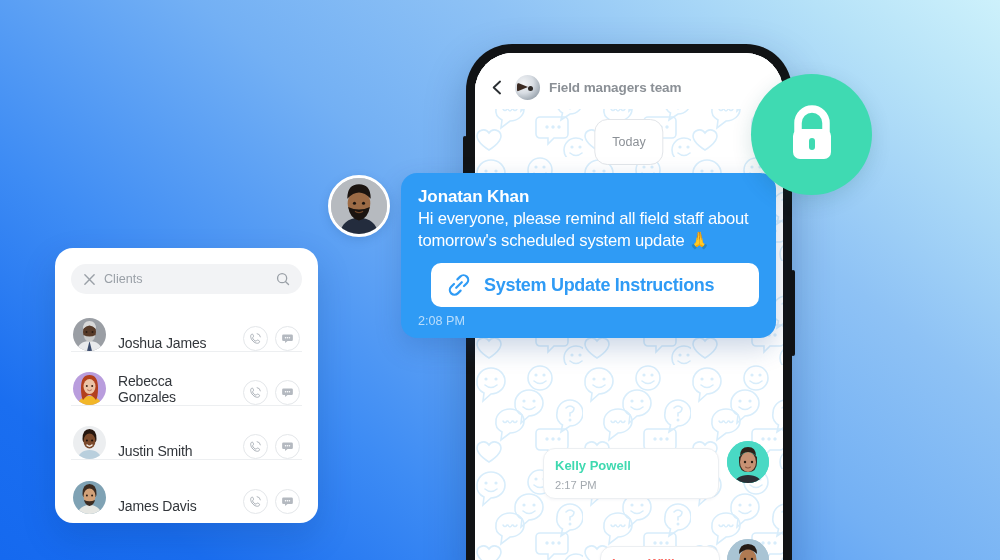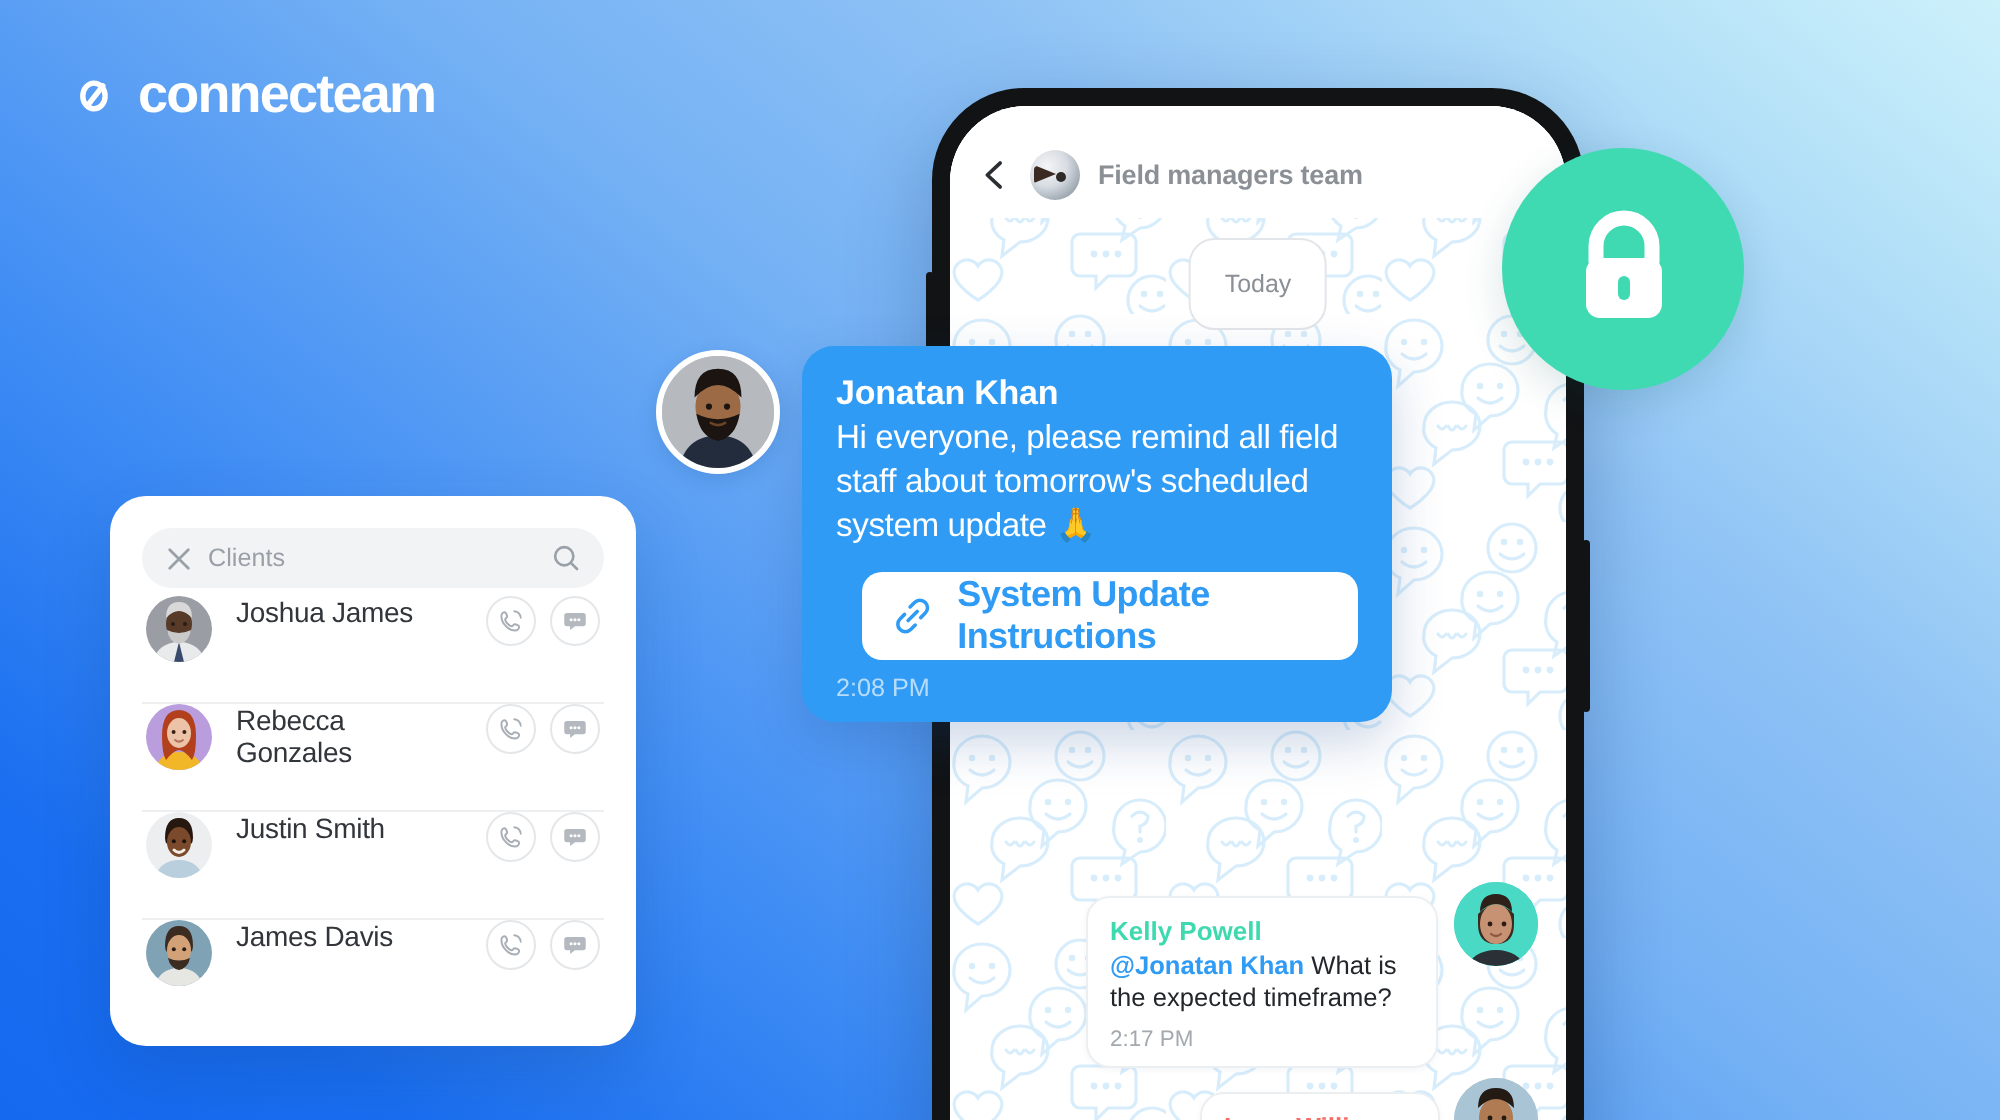--- a/index.html
+++ b/index.html
@@ -117,21 +117,21 @@
 
   #avatar-larry {
     position: absolute; left: 252px; top: 430px;
     width: 42px; height: 42px; border-radius: 50%;
     background: #A9C4D4; overflow: hidden;
   }
 
   
   #msg-jonatan {
     position: absolute; left: 401px; top: 173px;
-    width: 295px;
+    width: 375px;
     background: #2F9BF5;
     border-radius: 16px;
     padding: 14px 17px 10px 17px;
     box-shadow: 0 10px 26px rgba(20,70,140,0.22);
     z-index: 30;
   }
   #msg-jonatan .sender {
     color: #ffffff; font-size: 17px; font-weight: bold;
     letter-spacing: -0.1px; margin-bottom: 1px;
   }
@@ -178,21 +178,21 @@
     padding: 16px 16px 0 16px;
     z-index: 20;
   }
   #clients-search {
     height: 30px; background: #f2f3f5; border-radius: 15px;
     display: flex; align-items: center; gap: 8px;
     padding: 0 12px; margin-bottom: 4px;
   }
   #clients-search .q { font-size: 12.6px; color: #9aa0a7; flex: 1; }
   .contact-row {
-    display: flex; align-items: flex-start; gap: 12px;
+    display: flex; align-items: flex-end; gap: 12px;
     height: 54px; border-bottom: 1px solid #edeff1;
     padding: 0 2px;
   }
   .contact-row:last-child { border-bottom: none; }
   .contact-avatar {
     width: 33px; height: 33px; border-radius: 50%;
     flex: 0 0 auto; overflow: hidden; position: relative;
   }
   .contact-name { flex: 1; font-size: 14px; color: #32363b; letter-spacing: -0.15px; }
   .row-actions { display: flex; gap: 7px; }
@@ -200,27 +200,20 @@
     width: 25px; height: 25px; border-radius: 50%;
     border: 1px solid #e4e7ea; background: #fff;
     display: flex; align-items: center; justify-content: center;
   }
 </style>
 </head>
 <body>
 
 <div id="stage">
 
-  <div id="logo">
-    <svg class="mark" viewBox="0 0 30 30">
-      <path d="M14.5 15 C14.5 10.8 11.6 7.6 8.0 7.6 C4.4 7.6 1.6 10.9 1.6 15 C1.6 19.1 4.4 22.4 8.0 22.4 C11.6 22.4 14.5 19.2 14.5 15 Z" fill="none" stroke="#ffffff" stroke-width="3.1"></path>
-      <path d="M4.6 20.2 C7.4 16.6 10.4 12.6 13.2 9.2" fill="none" stroke="#ffffff" stroke-width="3.1" stroke-linecap="round"></path>
-    </svg>
-    <span class="word">connecteam</span>
-  </div>
 
   <div id="phone">
     <div class="side-btn" id="btn-volume"></div>
     <div class="side-btn" id="btn-power"></div>
 
     <div id="phone-screen">
 
       <svg id="wallpaper" viewBox="0 0 308 551" preserveAspectRatio="xMidYMid slice">
         <defs>
           <g id="sm1">
@@ -275,21 +268,20 @@
         <div id="group-avatar"></div>
         <div id="group-title">Field managers team</div>
       </div>
 
       <div id="chat-body">
 
         <div id="today-pill">Today</div>
 
         <div id="msg-kelly">
           <div class="sender-kelly">Kelly Powell</div>
-          <div class="body"><span class="mention">@Jonatan Khan</span><span> What is the expected timeframe?</span></div>
           <div class="ts">2:17 PM</div>
         </div>
         <div id="avatar-kelly">
           <svg viewBox="0 0 42 42">
             <rect width="42" height="42" fill="#49D9C4"></rect>
             <path d="M21 34 c-8 0 -13 4 -14 8 h28 c-1 -4 -6 -8 -14 -8 z" fill="#2b2f36"></path>
             <path d="M12 16 q9 -9 18 0 v5 q0 10 -9 10 q-9 0 -9 -10 z" fill="#3a2b22"></path>
             <ellipse cx="21" cy="21" rx="8" ry="10" fill="#c79173"></ellipse>
             <path d="M13 15 q8 -8 16 0 q0 -9 -8 -9 q-8 0 -8 9 z" fill="#2d2119"></path>
             <circle cx="18" cy="21" r="1.2" fill="#2b1d14"></circle>

